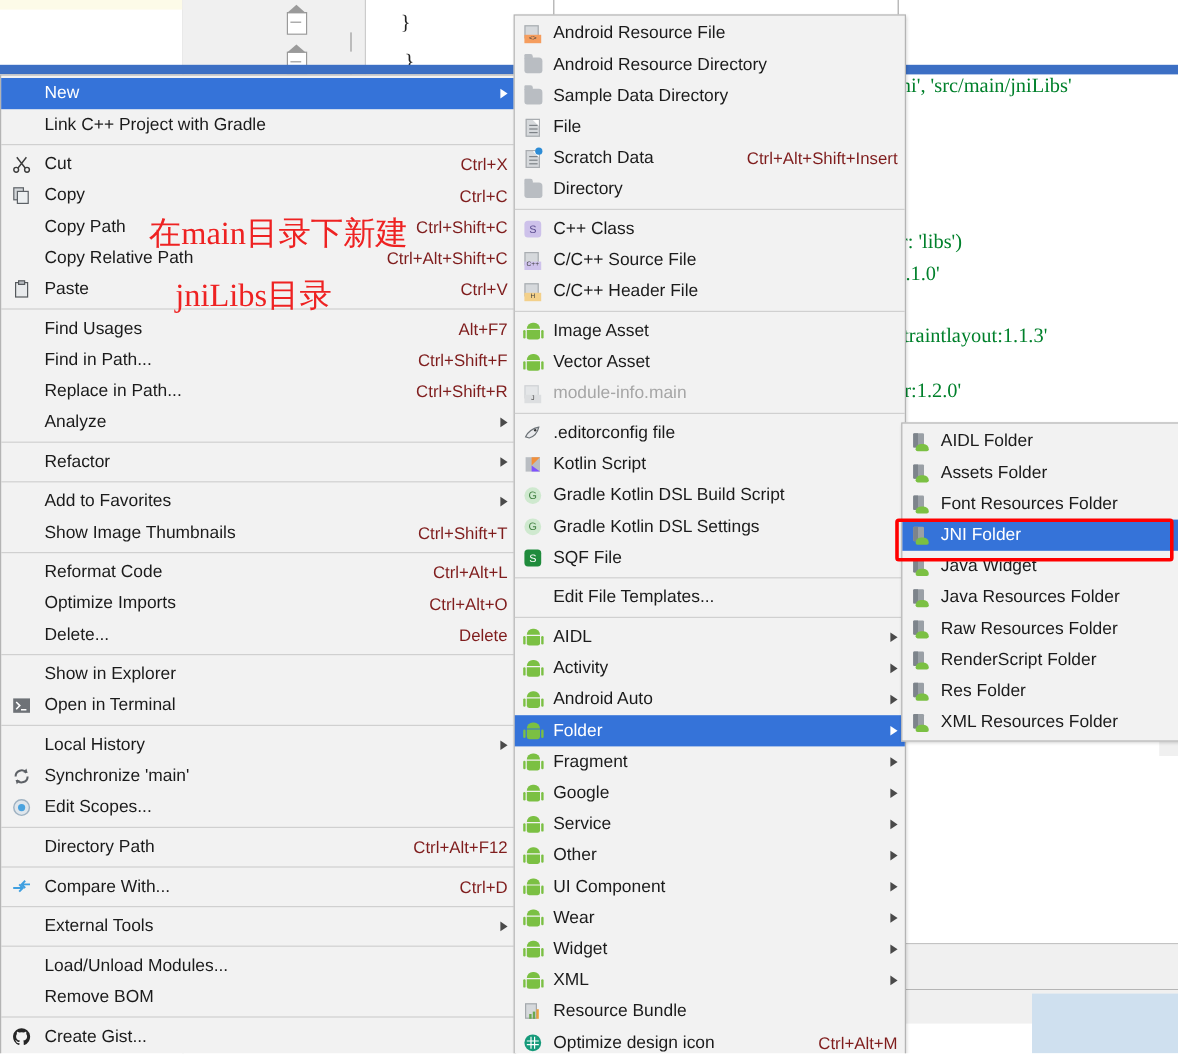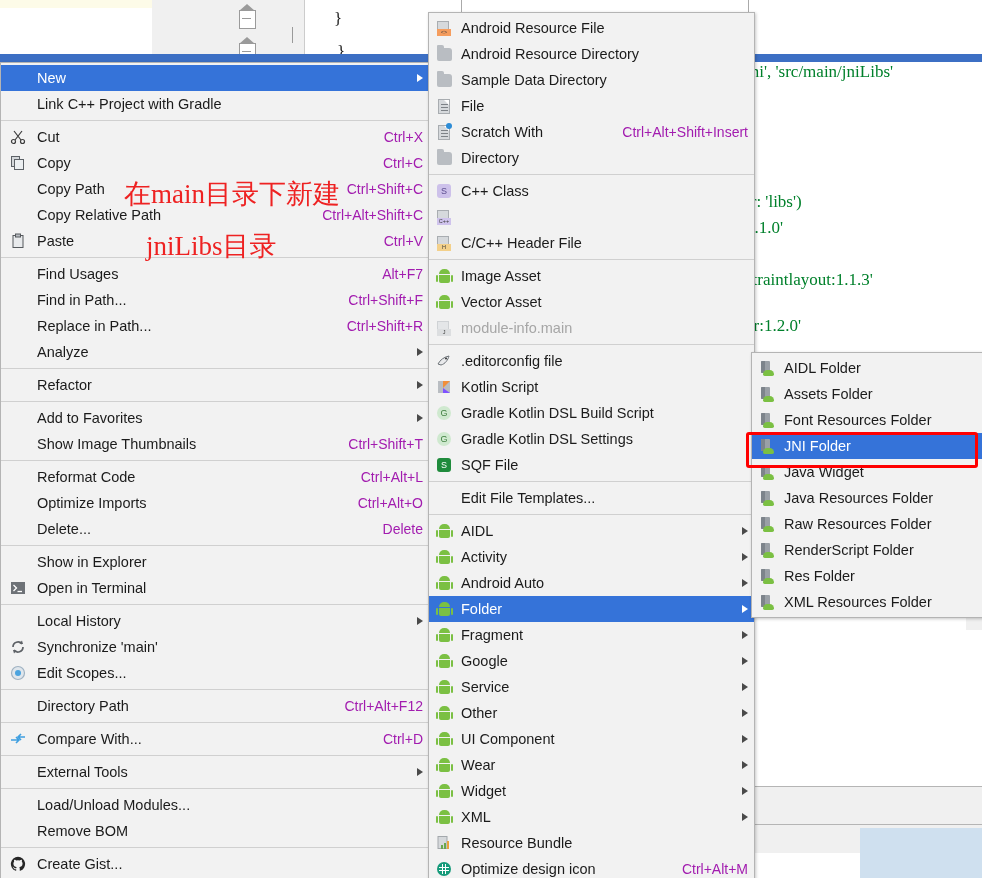--- a/index.html
+++ b/index.html
@@ -118,21 +118,21 @@
   }
   .mi.sel { background: #3573d9; color: #ffffff; }
   .mi.disabled { color: #a6a6a6; }
   .mi .ic {
     width: 22px; min-width: 22px; height: 18px;
     display: flex; align-items: center; justify-content: center;
     margin-right: 6px;
   }
   .mi .lbl { flex: 1; }
   .mi .acc {
-    color: #a21caf; margin-left: 26px; font-size: 14px;
+    color: #7f1d1d; margin-left: 26px; font-size: 14px;
   }
   .mi .arrow {
     margin-left: 14px;
     width: 0; height: 0;
     border-top: 4.5px solid transparent;
     border-bottom: 4.5px solid transparent;
     border-left: 6px solid #4a4a4a;
   }
   .mi.sel .arrow { border-left-color: #ffffff; }
   .sep {
@@ -516,21 +516,21 @@
         </span>
         <span class="lbl">File</span>
       </div>
       <div class="mi">
         <span class="ic">
           <span class="i-file" style="position: relative;">
             <span class="corner"></span>
             <span style="position:absolute;right:-3px;top:-3px;width:6px;height:6px;border-radius:3px;background:#2d8cd6;"></span>
           </span>
         </span>
-        <span class="lbl">Scratch With</span>
+        <span class="lbl">Scratch Data</span>
         <span class="acc">Ctrl+Alt+Shift+Insert</span>
       </div>
       <div class="mi">
         <span class="ic">
           <span class="i-folder"></span>
         </span>
         <span class="lbl">Directory</span>
       </div>
       <div class="sep"></div>
       <div class="mi">
@@ -539,20 +539,21 @@
         </span>
         <span class="lbl">C++ Class</span>
       </div>
       <div class="mi">
         <span class="ic">
           <span class="i-badge">
             <span class="doc"></span>
             <span class="tag tag-purple">C++</span>
           </span>
         </span>
+        <span class="lbl">C/C++ Source File</span>
       </div>
       <div class="mi">
         <span class="ic">
           <span class="i-badge">
             <span class="doc"></span>
             <span class="tag tag-yellow">H</span>
           </span>
         </span>
         <span class="lbl">C/C++ Header File</span>
       </div>

